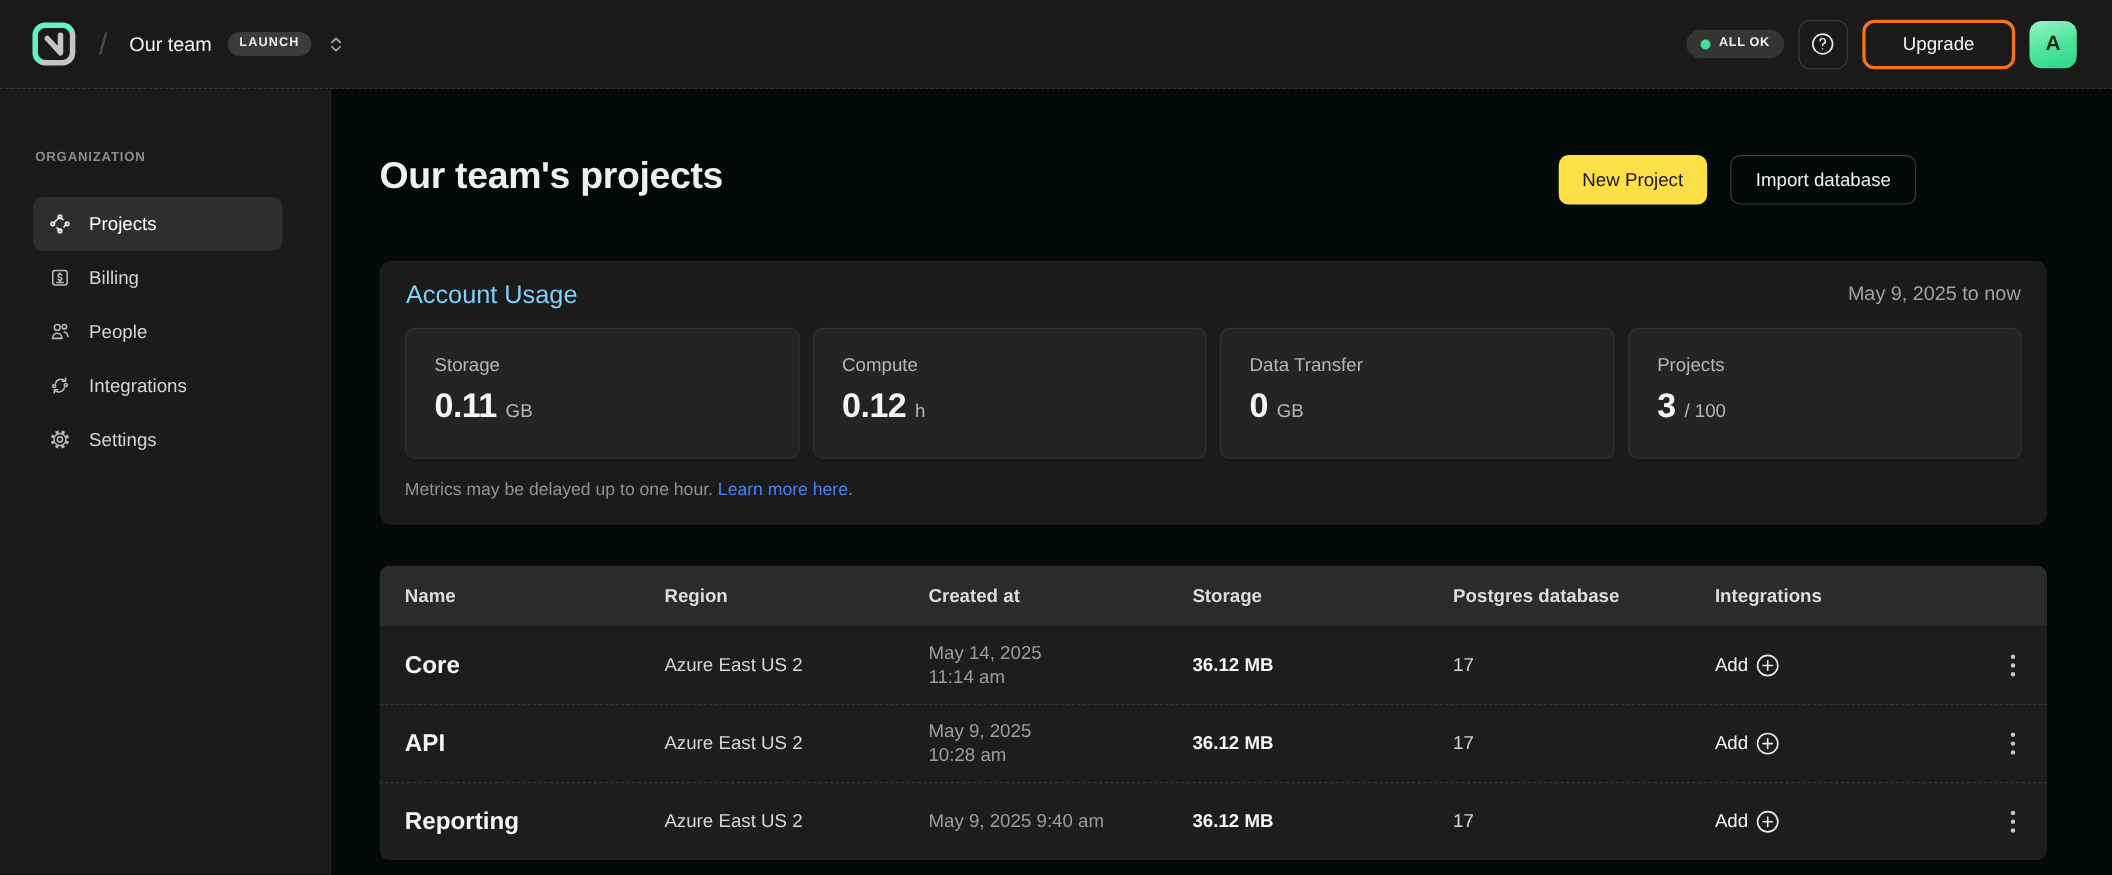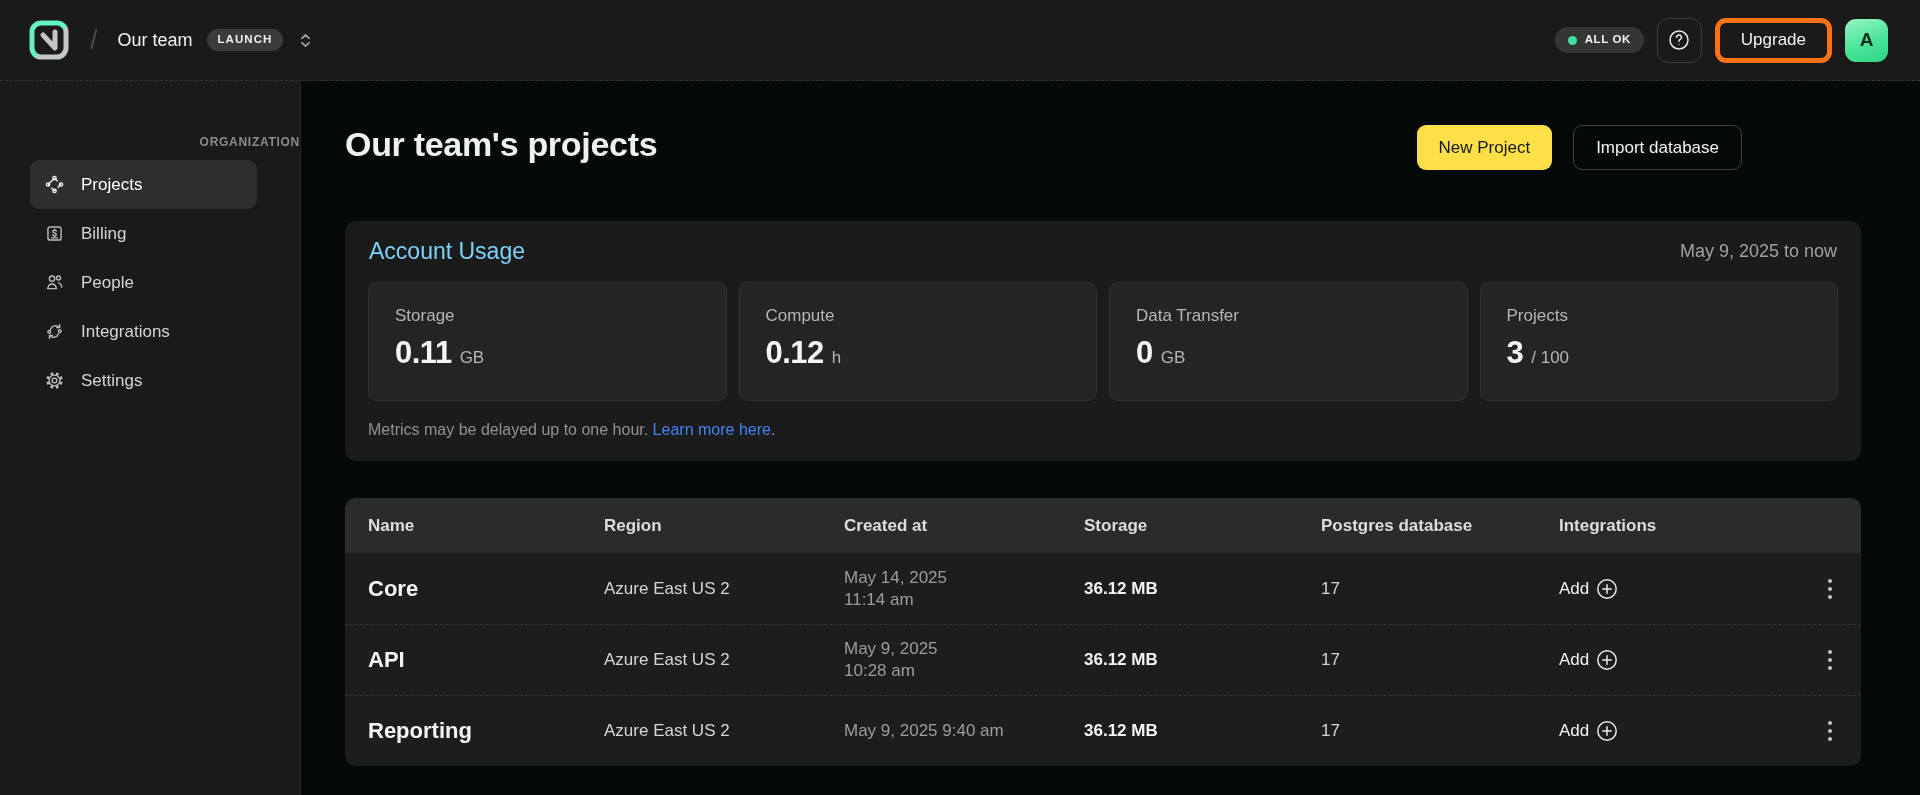--- a/index.html
+++ b/index.html
@@ -34,21 +34,21 @@
     background:#333634; border-radius:999px; padding:7px 13px; cursor:pointer;
   }
   .status-dot { width:9px; height:9px; border-radius:50%; background:#40dfa0; }
   .status-text { font-size:11.5px; font-weight:700; letter-spacing:.05em; color:#f2f3f2; line-height:1; }
   .icon-btn {
     width:45px; height:45px; border-radius:11px; border:1px solid #3b3c3b;
     background:transparent; display:flex; align-items:center; justify-content:center;
     color:#e8e9e8; cursor:pointer;
   }
   .upgrade-btn {
-    height:45px; padding:0 21px; border-radius:11px; border:5px solid #f97316;
+    height:45px; padding:0 34px; border-radius:11px; border:3px solid #f97316;
     background:transparent; color:#f2f3f2; font-size:17px; font-family:inherit; cursor:pointer;
   }
   .avatar {
     width:43px; height:43px; border-radius:11px;
     background:linear-gradient(160deg,#97f5c5 0%,#4ce49a 55%,#2bd586 100%);
     color:#0b2b1a; font-size:19px; font-weight:700;
     display:flex; align-items:center; justify-content:center; cursor:pointer;
   }
 
   
@@ -61,35 +61,35 @@
     width:227px; height:49px; border:1px solid #404140; border-radius:10px;
     display:flex; align-items:center; gap:11px; padding:0 10px 0 13px;
     color:#cdd0ce; cursor:pointer; background:transparent;
   }
   .search-label { font-size:17px; color:#d6d8d6; }
   .kbd {
     margin-left:auto; border:1px solid #474847; border-radius:6px;
     font-size:14px; color:#b9bcba; padding:2px 5px 3px; line-height:1;
   }
   .side-section-label {
-    margin:30px 0 11px 2px; font-size:12px; font-weight:700;
-    letter-spacing:.06em; color:#8a8d8b;text-align:right;
+    margin:30px 0 30px 2px; font-size:12px; font-weight:700;
+    letter-spacing:.06em; color:#8a8d8b;
   }
   .nav { list-style:none; width:227px; }
   .nav-item {
     height:49px; display:flex; align-items:center; gap:16px;
     padding:0 14px; border-radius:9px; cursor:pointer;
     color:#d4d6d4; font-size:17px;
   }
   .nav-item .nav-ic { color:#b9bcba; }
   .nav-item.active { background:#2d2e2d; color:#ffffff; }
   .nav-item.active .nav-ic { color:#e9eae9; }
 
   
-  .main { position:absolute; top:81px; left:301px; width:1500px; bottom:0; padding:44px 59px 0 44px; }
+  .main { position:absolute; top:81px; left:301px; width:1500px; bottom:0; padding:60px 59px 0 44px; }
   .main-head { display:flex; align-items:flex-start; justify-content:space-between; }
   .page-title { font-size:34px; font-weight:700; color:#eff1ef; letter-spacing:-.3px; }
   .head-actions { display:flex; gap:21px; }
   .btn-primary {
     height:45px; padding:0 22px; border-radius:9px; border:none; cursor:pointer;
     background:#fde047; color:#161716; font-size:17px; font-weight:400; font-family:inherit;
   }
   .btn-secondary {
     height:45px; padding:0 22px; border-radius:9px; cursor:pointer;
     background:transparent; border:1px solid #3e3f3e; color:#f0f1f0; font-size:17px; font-family:inherit;

